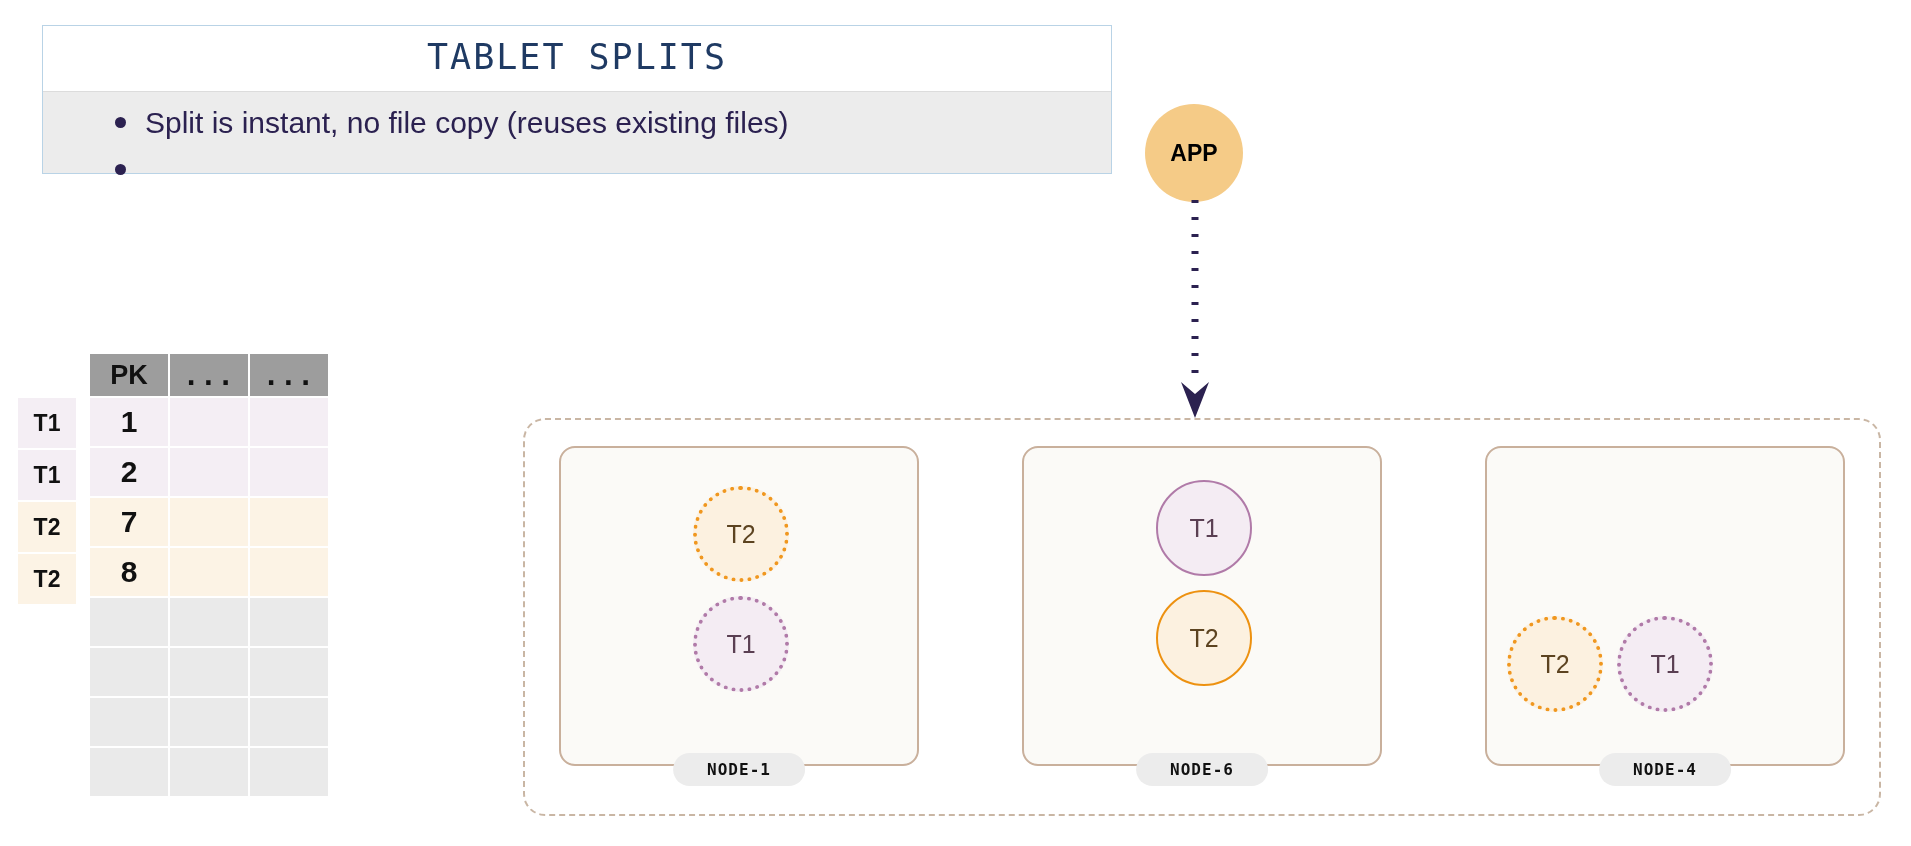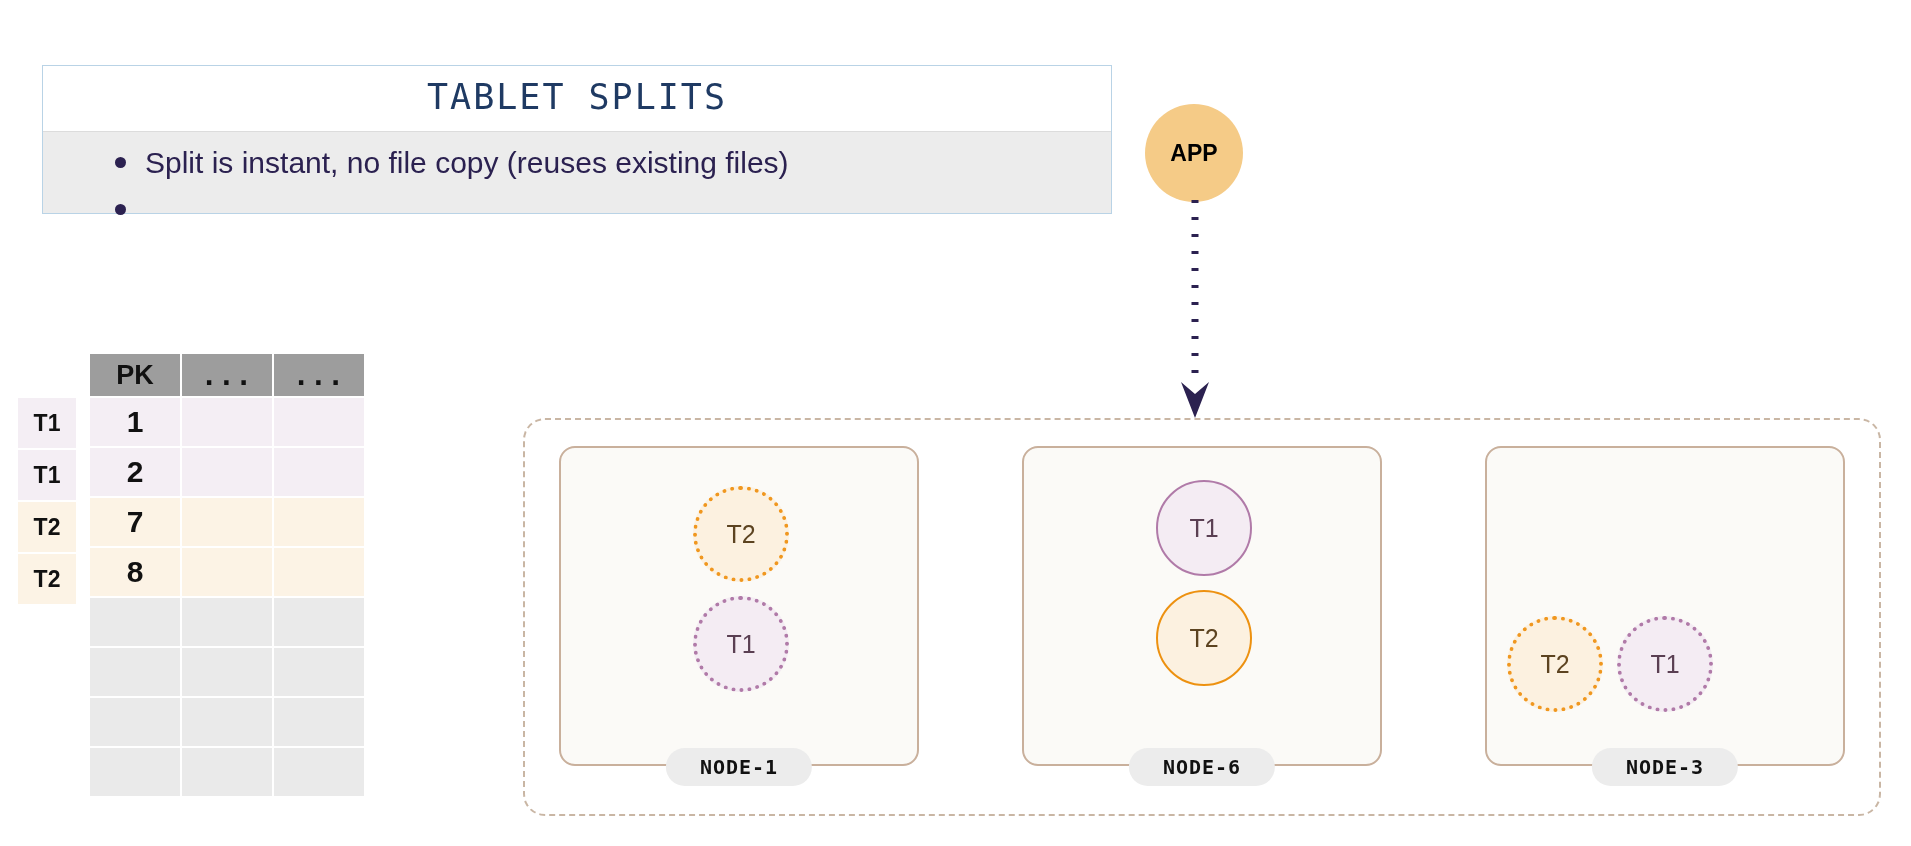--- a/index.html
+++ b/index.html
@@ -17,21 +17,20 @@
 
   
   #callout {
     position: absolute;
     left: 42px;
     top: 25px;
     width: 1070px;
     border: 1px solid #b9d3e6;
     box-sizing: border-box;
     background: #ffffff;
-    margin-top: 40px;
   }
   #callout-title {
     text-align: center;
     font-family: "DejaVu Sans Mono", "Liberation Mono", monospace;
     font-size: 35px;
     letter-spacing: 2px;
     color: #1f3a63;
     padding: 11px 0 14px 0;
     background: #ffffff;
   }
@@ -89,21 +88,21 @@
   }
   .tag-t1 { background: #f4eef4; }
   .tag-t2 { background: #fcf3e5; }
 
   #grid {
     border-collapse: separate;
     border-spacing: 2px;
     margin-left: 12px;
   }
   #grid td, #grid th {
-    width: 90px;
+    width: 78px;
     height: 48px;
     padding: 0;
     text-align: center;
     vertical-align: middle;
   }
   #grid th {
     background: #9d9d9d;
     color: #111111;
     font-size: 27px;
     font-weight: bold;
@@ -180,21 +179,21 @@
   }
   .node-label {
     position: absolute;
     left: 50%;
     transform: translateX(-50%);
     bottom: -22px;
     background: #ececec;
     border-radius: 22px;
     padding: 7px 34px;
     font-family: "DejaVu Sans Mono", "Liberation Mono", monospace;
-    font-size: 20px;
+    font-size: 16px;
     font-weight: bold;
     color: #111111;
     letter-spacing: 1px;
     white-space: nowrap;
   }
   .tablet {
     position: absolute;
     width: 96px;
     height: 96px;
     border-radius: 50%;
@@ -328,16 +327,16 @@
         </div>
         <div class="node-label">NODE-6</div>
       </div>
       <div class="node">
         <div class="tablet dotted t2 pos-n3-t2">
           <span>T2</span>
         </div>
         <div class="tablet dotted t1 pos-n3-t1">
           <span>T1</span>
         </div>
-        <div class="node-label">NODE-3</div>
+        <div class="node-label">NODE-4</div>
       </div>
     </div>
 </div>
 
 </body></html>

